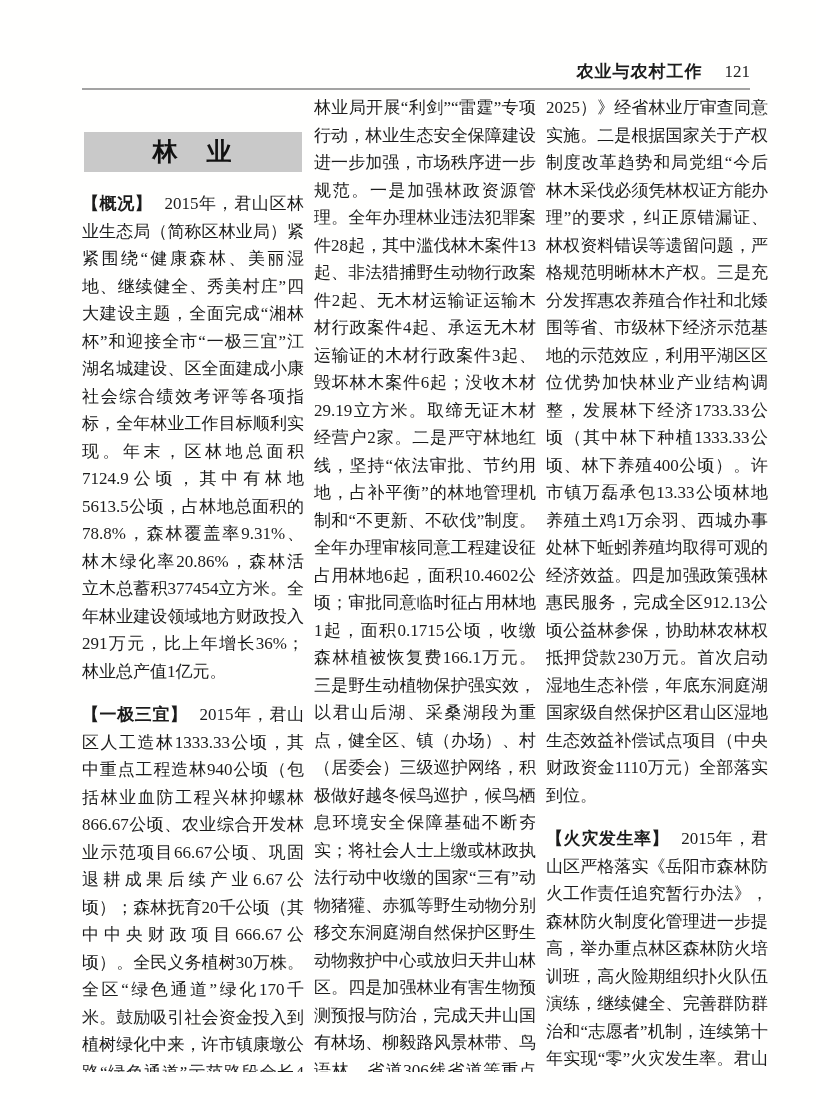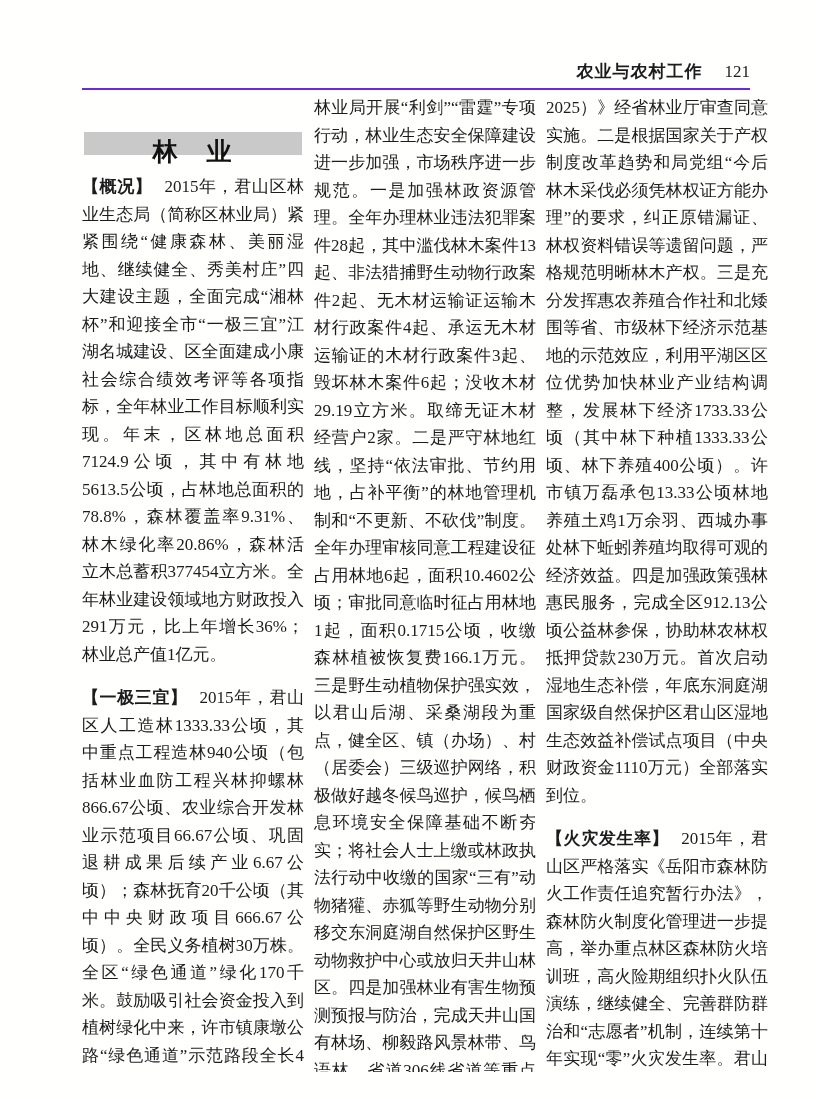--- a/index.html
+++ b/index.html
@@ -13,21 +13,21 @@
     position: relative;
     width: 816px; height: 1099px;
     background: #fffffe;
     overflow: hidden;
   }
   
   .running-head {
     position: absolute;
     left: 82px; top: 60px;
     width: 668px;
-    border-bottom: 2px solid #6d28d9;
+    border-bottom: 2px solid #a3a3a3;
     padding-bottom: 5px;
     text-align: right;
     white-space: nowrap;
   }
   .rh-title {
     font-family: "Liberation Sans", "DejaVu Sans", sans-serif;
     font-weight: bold;
     font-size: 17px;
     letter-spacing: 1px;
   }
@@ -50,21 +50,21 @@
     width: 222px;
     overflow: hidden;
   }
   .section-box {
     background: #c9c9c9;
     color: #111;
     text-align: center;
     font-weight: bold;
     font-size: 25px;
     line-height: 40px;
-    height: 23px;
+    height: 40px;
     margin: 0 2px 18px 2px;
     letter-spacing: 2px;
   }
   .col-1 .section-box { margin-top: 38px; }
   p.para {
     font-size: 17px;
     line-height: 27.5px;
     text-align: justify;
     margin-bottom: 16px;
   }

